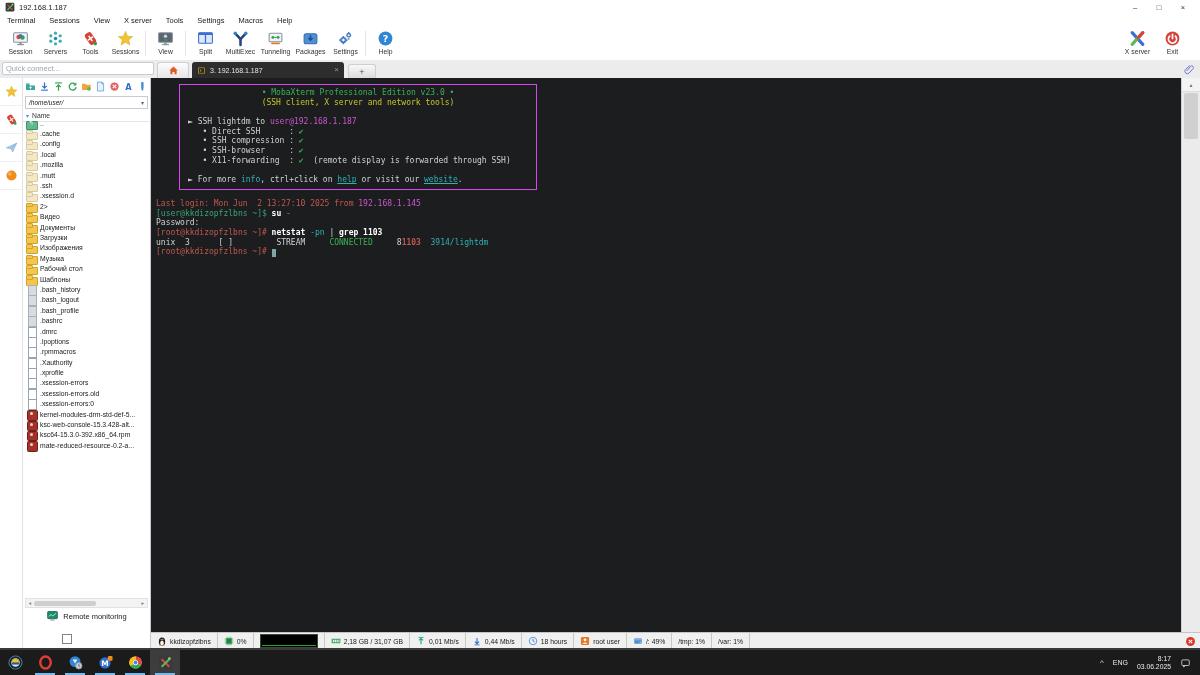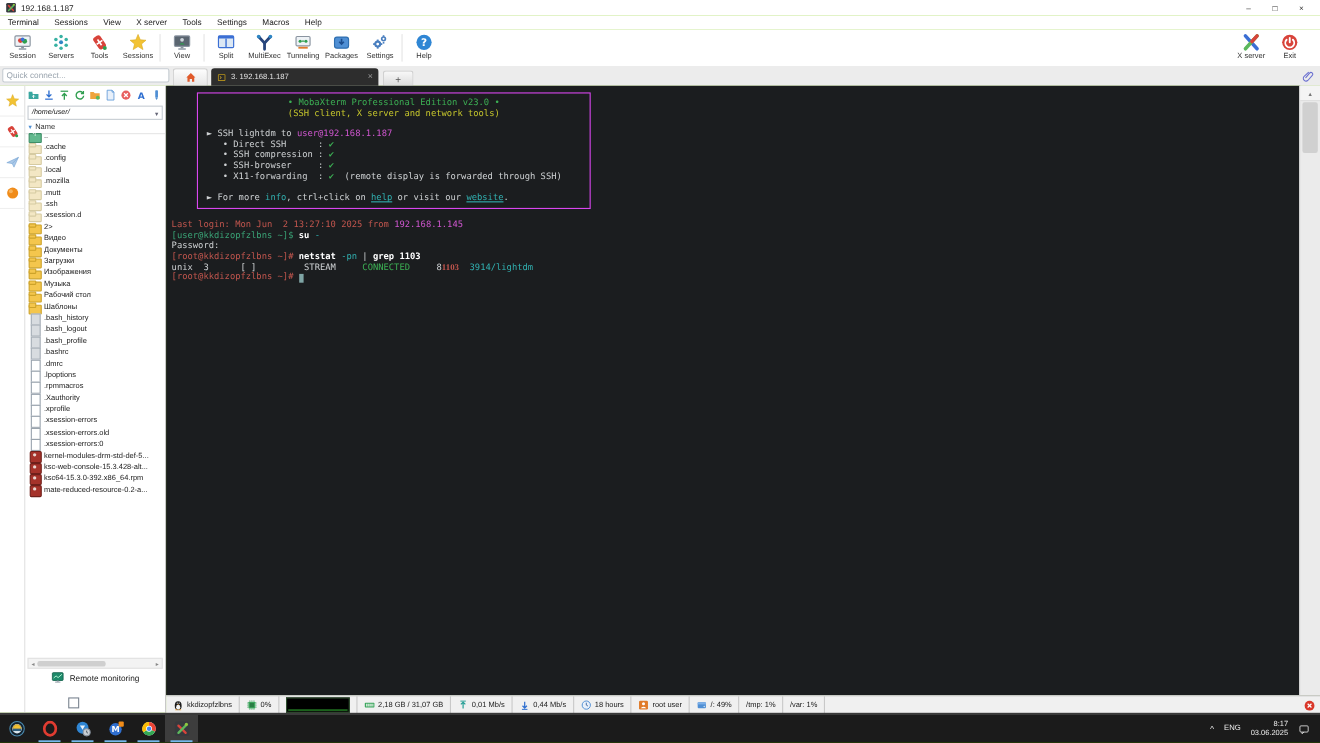--- a/index.html
+++ b/index.html
@@ -630,21 +630,21 @@
           <div class="t-line"><span style="color: rgb(207, 210, 212);">   • SSH-browser     : </span><span style="color: rgb(60, 176, 84);">✔</span></div>
           <div class="t-line"><span style="color: rgb(207, 210, 212);">   • X11-forwarding  : </span><span style="color: rgb(60, 176, 84);">✔</span><span style="color: rgb(207, 210, 212);">  (remote display is forwarded through SSH)</span></div>
           <div class="t-line">&nbsp;</div>
           <div class="t-line"><span style="color: rgb(207, 210, 212);">► For more </span><span style="color: rgb(49, 176, 176);">info</span><span style="color: rgb(207, 210, 212);">, ctrl+click on </span><span style="color: rgb(49, 176, 176); text-decoration: underline;">help</span><span style="color: rgb(207, 210, 212);"> or visit our </span><span style="color: rgb(49, 176, 176); text-decoration: underline;">website</span><span style="color: rgb(207, 210, 212);">.</span></div>
         </div>
       <div class="tbody" id="tbody">
           <div class="t-line"><span style="color: rgb(194, 86, 78);">Last login: Mon Jun  2 13:27:10 2025 from </span><span style="color: rgb(207, 86, 207);">192.168.1.145</span></div>
           <div class="t-line"><span style="color: rgb(58, 163, 118);">[user@kkdizopfzlbns ~]$ </span><span style="color: rgb(255, 255, 255); font-weight: 700;">su </span><span style="color: rgb(49, 176, 176);">-</span></div>
           <div class="t-line"><span style="color: rgb(207, 210, 212);">Password:</span></div>
           <div class="t-line"><span style="color: rgb(194, 86, 78);">[root@kkdizopfzlbns ~]# </span><span style="color: rgb(255, 255, 255); font-weight: 700;">netstat </span><span style="color: rgb(49, 176, 176);">-pn</span><span style="color: rgb(207, 210, 212);"> | </span><span style="color: rgb(255, 255, 255); font-weight: 700;">grep 1103</span></div>
-          <div class="t-line"><span style="color: rgb(207, 210, 212);">unix  3      [ ]         STREAM     </span><span style="color: rgb(60, 176, 84);">CONNECTED</span><span style="color: rgb(207, 210, 212);">     8</span><span style="color: rgb(194, 86, 78); font-weight: 700; font-family: Liberation Serif, serif;">1103</span><span style="color: rgb(49, 176, 176); text-align: right;">  3914/lightdm</span></div>
+          <div class="t-line"><span style="color: rgb(207, 210, 212);">unix  3      [ ]         STREAM     </span><span style="color: rgb(60, 176, 84);">CONNECTED</span><span style="color: rgb(207, 210, 212);">     8</span><span style="color: rgb(194, 86, 78); font-weight: 700;">1103</span><span style="color: rgb(49, 176, 176); text-align: right;">  3914/lightdm</span></div>
           <div class="t-line"><span style="color: rgb(194, 86, 78);">[root@kkdizopfzlbns ~]# </span><span class="cursor" style="background: rgb(127, 165, 165);"> </span></div>
         </div>
     </div>
 
     <div class="vscroll">
       <div class="vs-arrow">▴</div>
       <div class="vthumb"></div>
     </div>
 
   </div>

